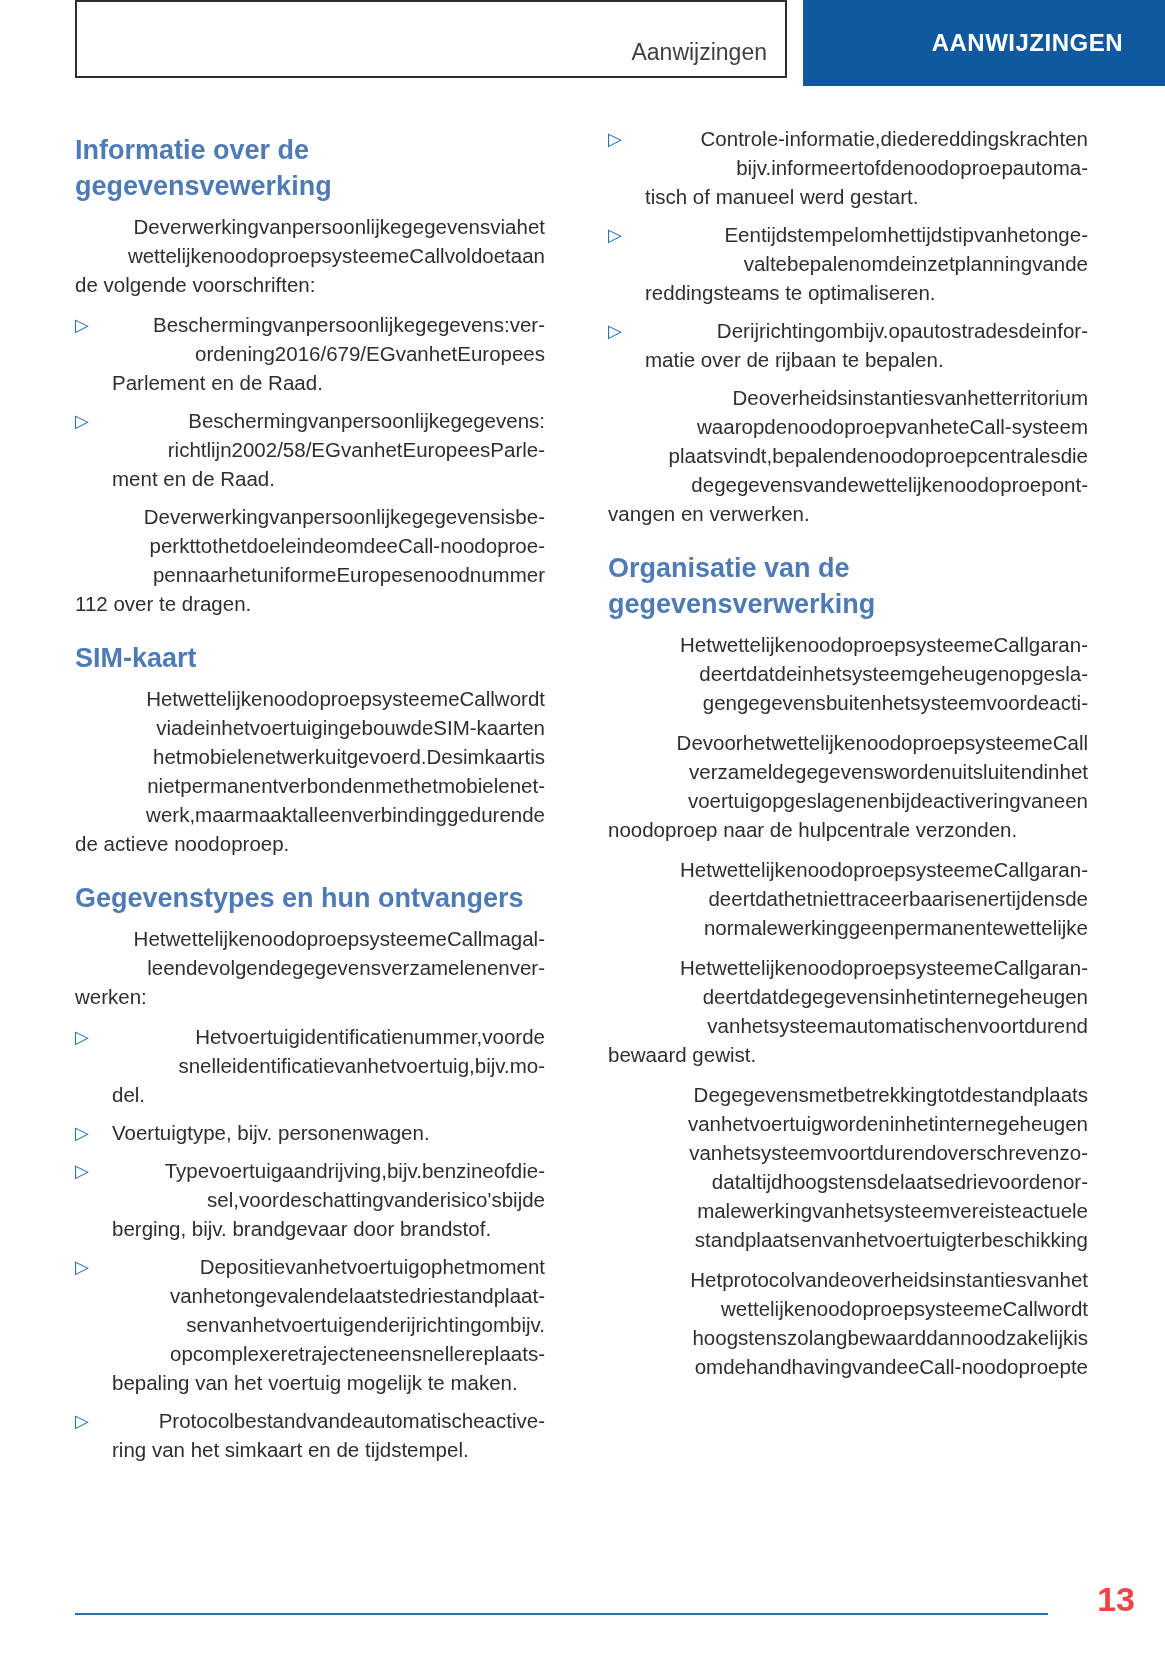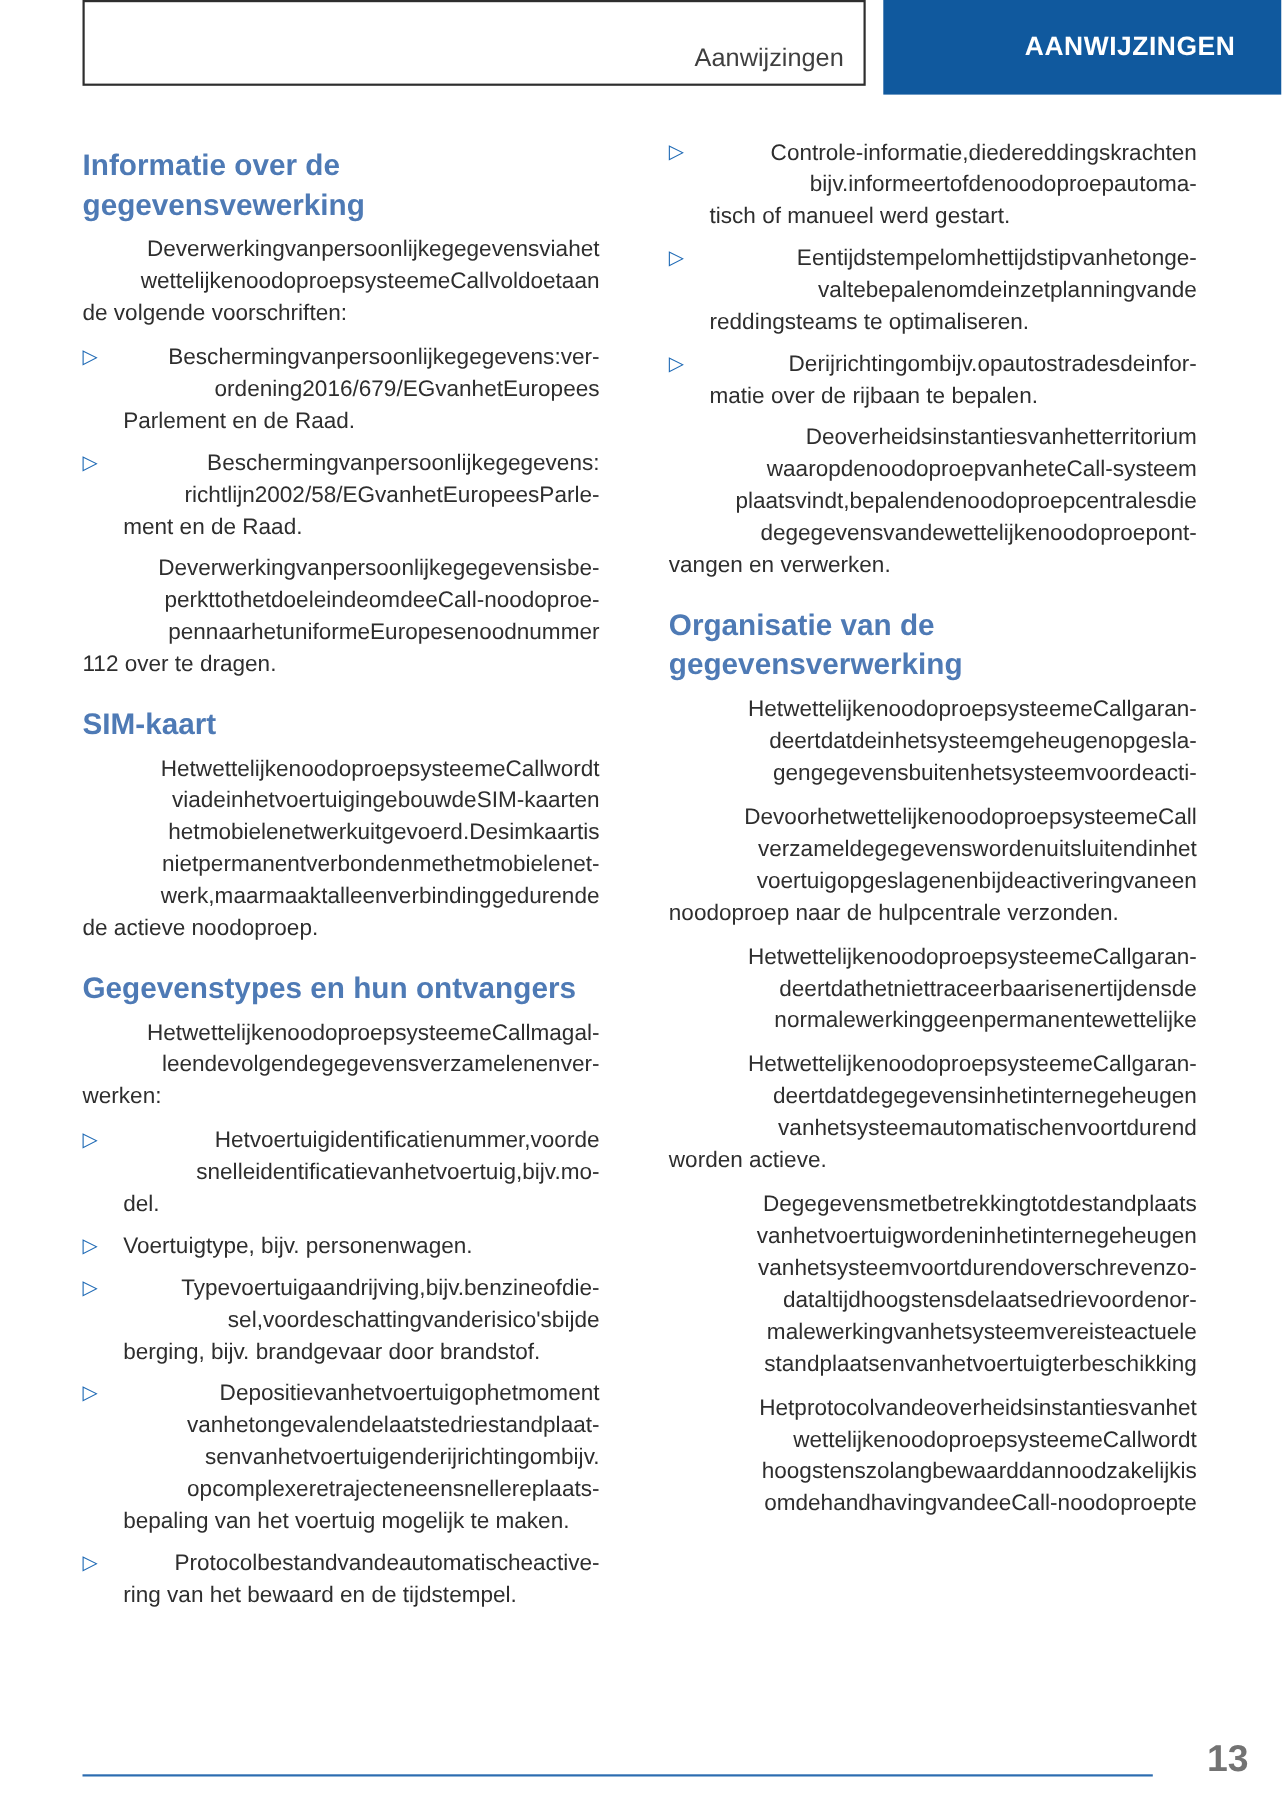--- a/index.html
+++ b/index.html
@@ -66,21 +66,21 @@
   }
 
   
   .footer-rule {
     position: absolute; left: 75px; top: 1613px;
     width: 973px; height: 2px;
     background: var(--rule-blue, #2b6cb0);
   }
   .page-number {
     position: absolute; right: 30px; top: 1582px;
-    font-size: 34px; font-weight: bold; color: #737373; line-height: 1;
+    font-size: 34px; font-weight: bold; color: #ef4444; line-height: 1;
   }
 </style>
 </head>
 <body style="--tab-blue: #10599e; --heading-blue: #4e7ab5; --bullet-blue: #1f6ab5; --body-text: #2e2e2e; --rule-blue: #2b6cb0;">
 
 <div class="chapter-box">
   <span class="lbl">Aanwijzingen</span>
 </div>
 <div class="tab">
   <span class="lbl">AANWIJZINGEN</span>
@@ -166,21 +166,21 @@
         <div class="line j"><span>van</span><span>het</span><span>ongeval</span><span>en</span><span>de</span><span>laatste</span><span>drie</span><span>standplaat-</span></div>
         <div class="line j"><span>sen</span><span>van</span><span>het</span><span>voertuig</span><span>en</span><span>de</span><span>rijrichting</span><span>om</span><span>bijv.</span></div>
         <div class="line j"><span>op</span><span>complexere</span><span>trajecten</span><span>een</span><span>snellere</span><span>plaats-</span></div>
         <div class="line last">bepaling van het voertuig mogelijk te maken.</div>
       </div>
     </div>
     <div class="bullet">
       <span class="marker">▷</span>
       <div class="blines">
         <div class="line j"><span>Protocolbestand</span><span>van</span><span>de</span><span>automatische</span><span>active-</span></div>
-        <div class="line last">ring van het bewaard en de tijdstempel.</div>
+        <div class="line last">ring van het simkaart en de tijdstempel.</div>
       </div>
     </div>
   </div>
 <div id="col-right" class="col">
     <div class="bullet">
       <span class="marker">▷</span>
       <div class="blines">
         <div class="line j"><span>Controle-informatie,</span><span>die</span><span>de</span><span>reddingskrachten</span></div>
         <div class="line j"><span>bijv.</span><span>informeert</span><span>of</span><span>de</span><span>noodoproep</span><span>automa-</span></div>
         <div class="line last">tisch of manueel werd gestart.</div>
@@ -225,21 +225,21 @@
     </div>
     <div class="para">
       <div class="line j"><span>Het</span><span>wettelijke</span><span>noodoproepsysteem</span><span>eCall</span><span>garan-</span></div>
       <div class="line j"><span>deert</span><span>dat</span><span>het</span><span>niet</span><span>traceerbaar</span><span>is</span><span>en</span><span>er</span><span>tijdens</span><span>de</span></div>
       <div class="line j"><span>normale</span><span>werking</span><span>geen</span><span>permanente</span><span>wettelijke</span></div>
     </div>
     <div class="para">
       <div class="line j"><span>Het</span><span>wettelijke</span><span>noodoproepsysteem</span><span>eCall</span><span>garan-</span></div>
       <div class="line j"><span>deert</span><span>dat</span><span>de</span><span>gegevens</span><span>in</span><span>het</span><span>interne</span><span>geheugen</span></div>
       <div class="line j"><span>van</span><span>het</span><span>systeem</span><span>automatisch</span><span>en</span><span>voortdurend</span></div>
-      <div class="line last">worden actieve.</div>
+      <div class="line last">bewaard gewist.</div>
     </div>
     <div class="para">
       <div class="line j"><span>De</span><span>gegevens</span><span>met</span><span>betrekking</span><span>tot</span><span>de</span><span>standplaats</span></div>
       <div class="line j"><span>van</span><span>het</span><span>voertuig</span><span>worden</span><span>in</span><span>het</span><span>interne</span><span>geheugen</span></div>
       <div class="line j"><span>van</span><span>het</span><span>systeem</span><span>voortdurend</span><span>overschreven</span><span>zo-</span></div>
       <div class="line j"><span>dat</span><span>altijd</span><span>hoogstens</span><span>de</span><span>laatse</span><span>drie</span><span>voor</span><span>de</span><span>nor-</span></div>
       <div class="line j"><span>male</span><span>werking</span><span>van</span><span>het</span><span>systeem</span><span>vereiste</span><span>actuele</span></div>
       <div class="line j"><span>standplaatsen</span><span>van</span><span>het</span><span>voertuig</span><span>ter</span><span>beschikking</span></div>
     </div>
     <div class="para">

